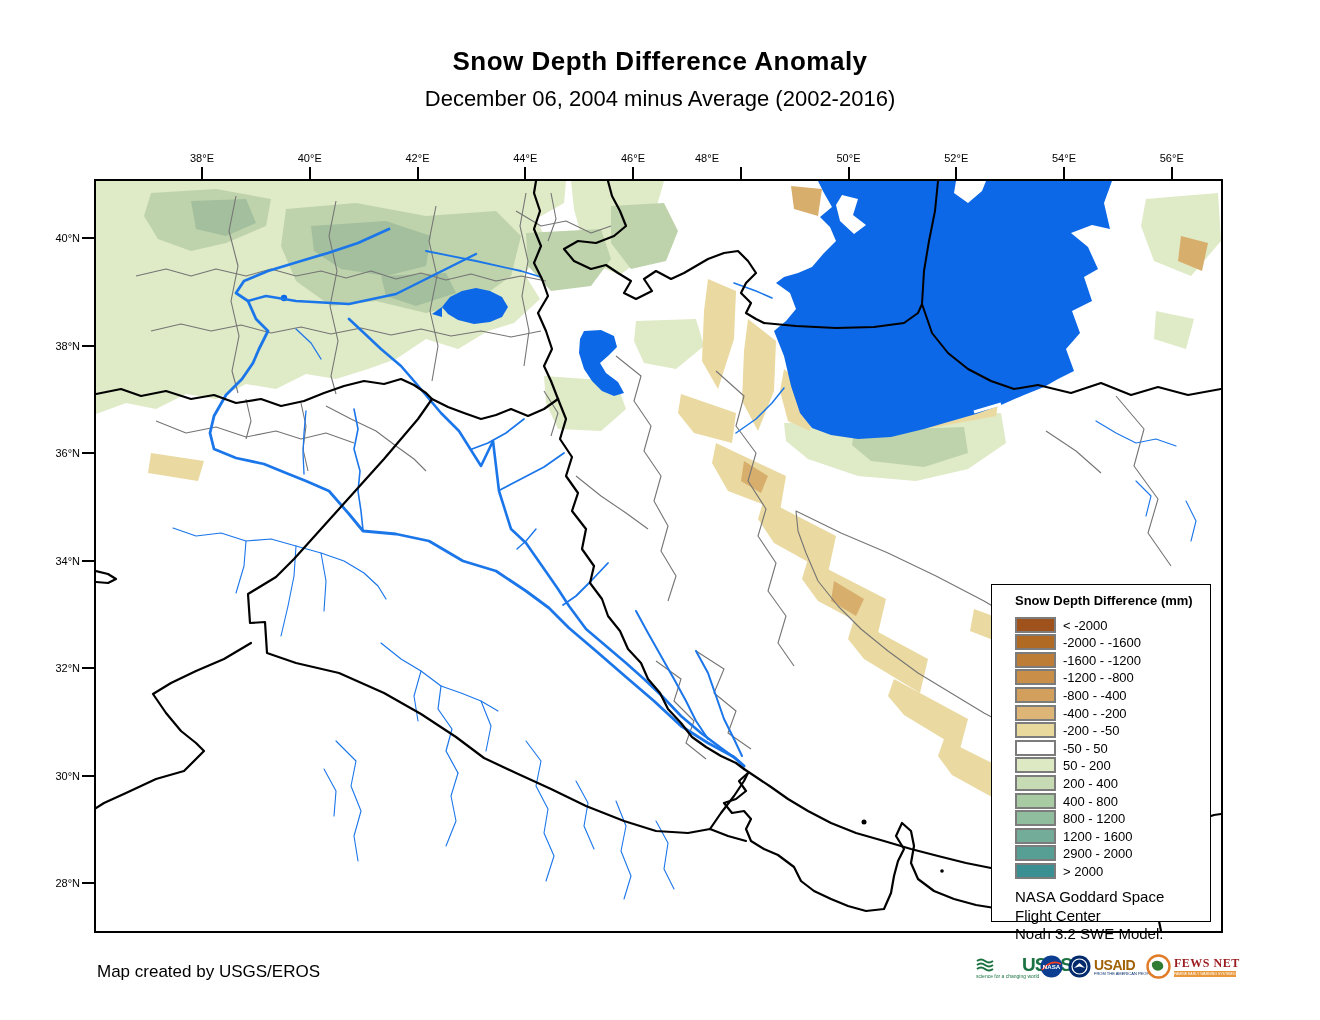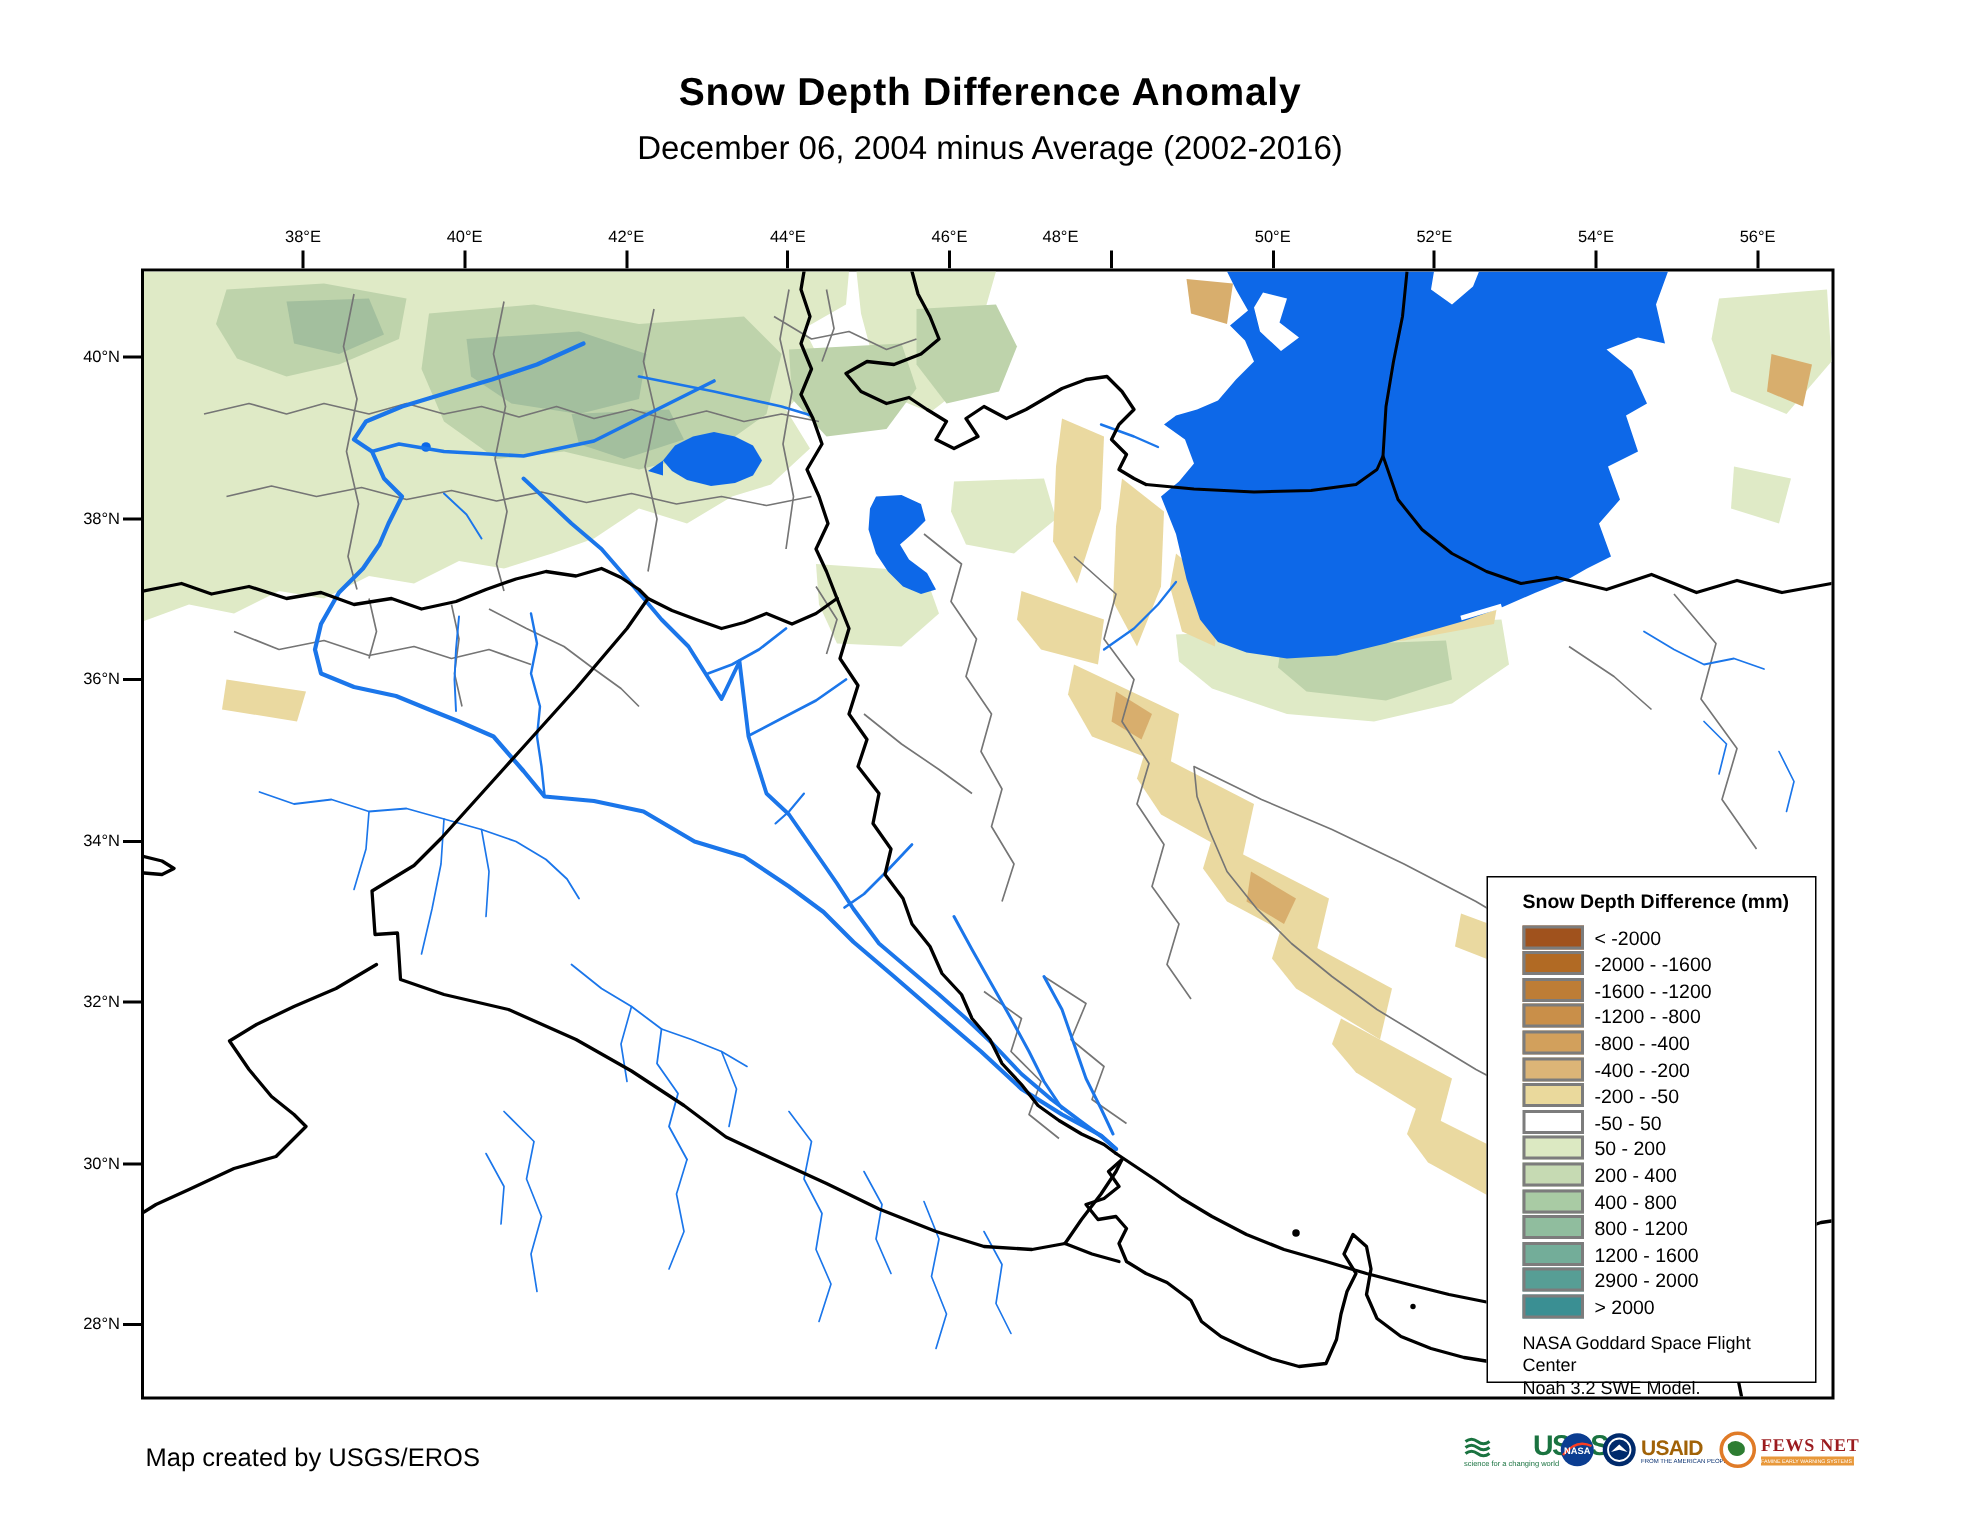--- a/index.html
+++ b/index.html
@@ -20,21 +20,21 @@
   .left-axis .lbl{position:absolute;width:30px;text-align:right;font-size:11px;right:14px;}
   .left-axis .tick{position:absolute;height:2px;width:12px;background:#000;right:0;}
   
   .legend{position:absolute;left:991px;top:584px;width:220px;height:338px;
           background:#fff;border:1px solid #000;box-sizing:border-box;
           padding:8px 9px 6px 23px;z-index:5;}
   .legend-title{font-size:13px;font-weight:bold;margin-bottom:7px;}
   .legend-row{display:flex;align-items:flex-end;height:17.6px;}
   .legend-swatch{width:37px;height:12px;border:2px solid #7c7c7c;flex:0 0 auto;}
   .legend-label{font-size:13px;margin-left:7px;white-space:nowrap;}
-  .legend-source{margin-top:9px;font-size:12px;line-height:1.25;}
+  .legend-source{margin-top:9px;font-size:15px;line-height:1.25;}
   
   .credit{position:absolute;left:97px;top:962px;font-size:17px;}
   .logos{position:absolute;left:976px;top:950px;width:250px;height:48px;}
   .logo{position:absolute;}
   .usgs-text{font-size:19px;font-weight:bold;color:#1a7340;letter-spacing:-1px;}
   .usgs-tag{font-size:5px;color:#1a7340;margin-top:-3px;}
   .usaid-text{font-size:14px;font-weight:bold;color:#a16207;letter-spacing:-.5px;}
   .usaid-tag{font-size:4px;color:#002a6c;margin-top:-2px;}
   .fews-text{font-size:12px;font-weight:bold;color:#9b1b1f;font-family:"Liberation Serif",serif;
              letter-spacing:.5px;white-space:nowrap;}

